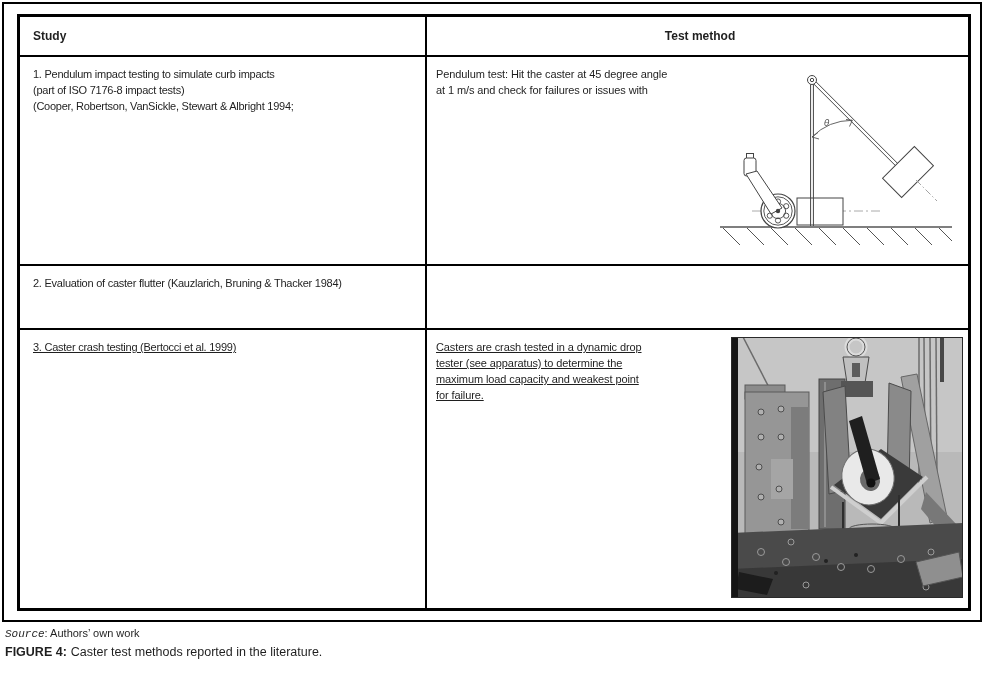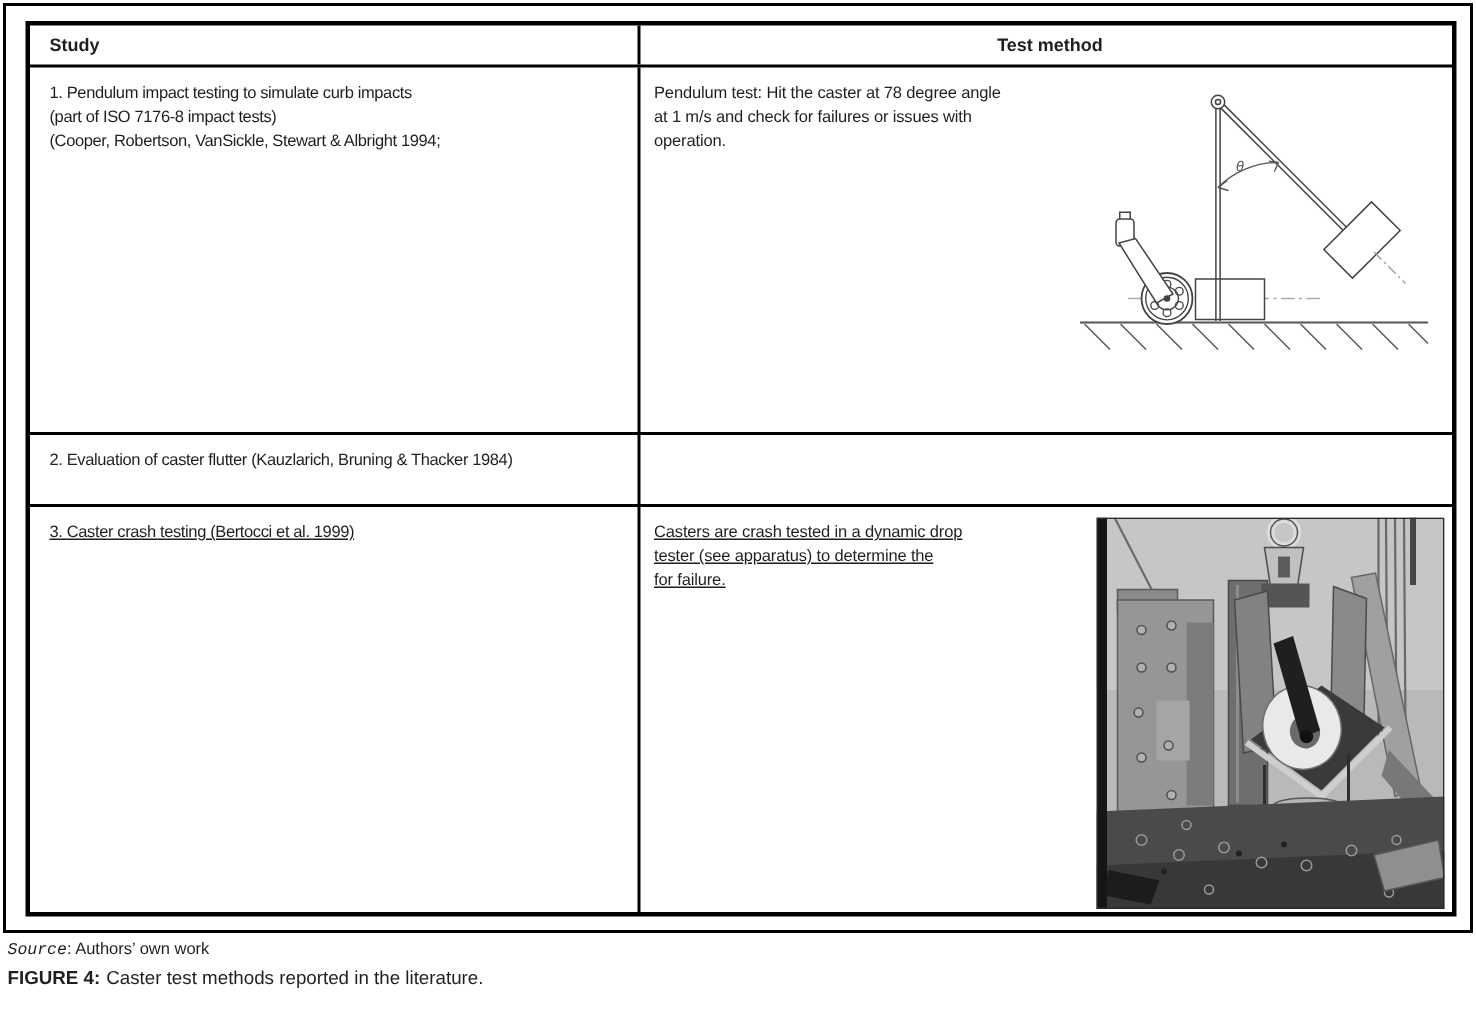--- a/index.html
+++ b/index.html
@@ -17,23 +17,23 @@
     background: #fff;
   }
   .caster-table {
     position: absolute; left: 17px; top: 14px;
     width: 954px; height: 597px;
     border: 3px solid #000;
     background: #fff;
     display: flex; flex-direction: column;
   }
   .t-row { display: flex; border-top: 2px solid #000; }
-  .t-row.header-row { border-top: none; height: 26px; text-align: right; }
-  .t-row.row-1 { height: 245px; }
-  .t-row.row-2 { height: 48px; }
+  .t-row.header-row { border-top: none; height: 38px; text-align: right; }
+  .t-row.row-1 { height: 209px; }
+  .t-row.row-2 { height: 64px; }
   .t-row.row-3 { flex: 1; text-decoration: underline; }
   .cell { position: relative; }
   .cell-study {
     width: 407px; min-width: 407px;
     border-right: 2px solid #000;
     padding: 9px 4px 0 13px;
   }
   .cell-method { flex: 1; padding: 9px 4px 0 9px; }
   .header-row .cell-study { display: flex; align-items: center; padding-top: 0; }
   .header-row .cell-method { display: flex; align-items: center; justify-content: center; padding-top: 0; }
@@ -74,23 +74,22 @@
     </div>
   </div>
 
   <div class="t-row row-1">
     <div class="cell cell-study">
       <div class="txt-line">1. Pendulum impact testing to simulate curb impacts</div>
       <div class="txt-line">(part of ISO 7176-8 impact tests)</div>
       <div class="txt-line">(Cooper, Robertson, VanSickle, Stewart &amp; Albright 1994;</div>
     </div>
     <div class="cell cell-method">
-      <div class="txt-line">Pendulum test: Hit the caster at 78 degree angle</div>
+      <div class="txt-line">Pendulum test: Hit the caster at 45 degree angle</div>
       <div class="txt-line">at 1 m/s and check for failures or issues with</div>
-      <div class="txt-line">operation.</div>
 
       <div class="pendulum-wrap">
         <svg width="260" height="200" viewBox="0 0 260 200">
 
           <g stroke="#555" stroke-width="1">
             <line x1="20" y1="167" x2="252" y2="167" stroke-width="1.3"></line>
             <line x1="23" y1="168" x2="40" y2="185"></line>
             <line x1="47" y1="168" x2="64" y2="185"></line>
             <line x1="71" y1="168" x2="88" y2="185"></line>
             <line x1="95" y1="168" x2="112" y2="185"></line>
@@ -157,20 +156,21 @@
     </div>
   </div>
 
   <div class="t-row row-3">
     <div class="cell cell-study">
       <div class="txt-line">3. Caster crash testing (Bertocci et al. 1999)</div>
     </div>
     <div class="cell cell-method">
       <div class="txt-line">Casters are crash tested in a dynamic drop</div>
       <div class="txt-line">tester (see apparatus) to determine the</div>
+      <div class="txt-line">maximum load capacity and weakest point</div>
       <div class="txt-line">for failure.</div>
 
       <div class="photo-wrap">
         <svg width="232" height="261" viewBox="0 0 232 261">
           <rect x="0" y="0" width="232" height="261" fill="#b9b9b9"></rect>
           <rect x="0" y="0" width="232" height="115" fill="#c6c6c6"></rect>
 
           <g stroke="#6b6b6b" stroke-width="1.5">
             <line x1="12" y1="0" x2="44" y2="62"></line>
             <line x1="188" y1="0" x2="188" y2="150"></line>

